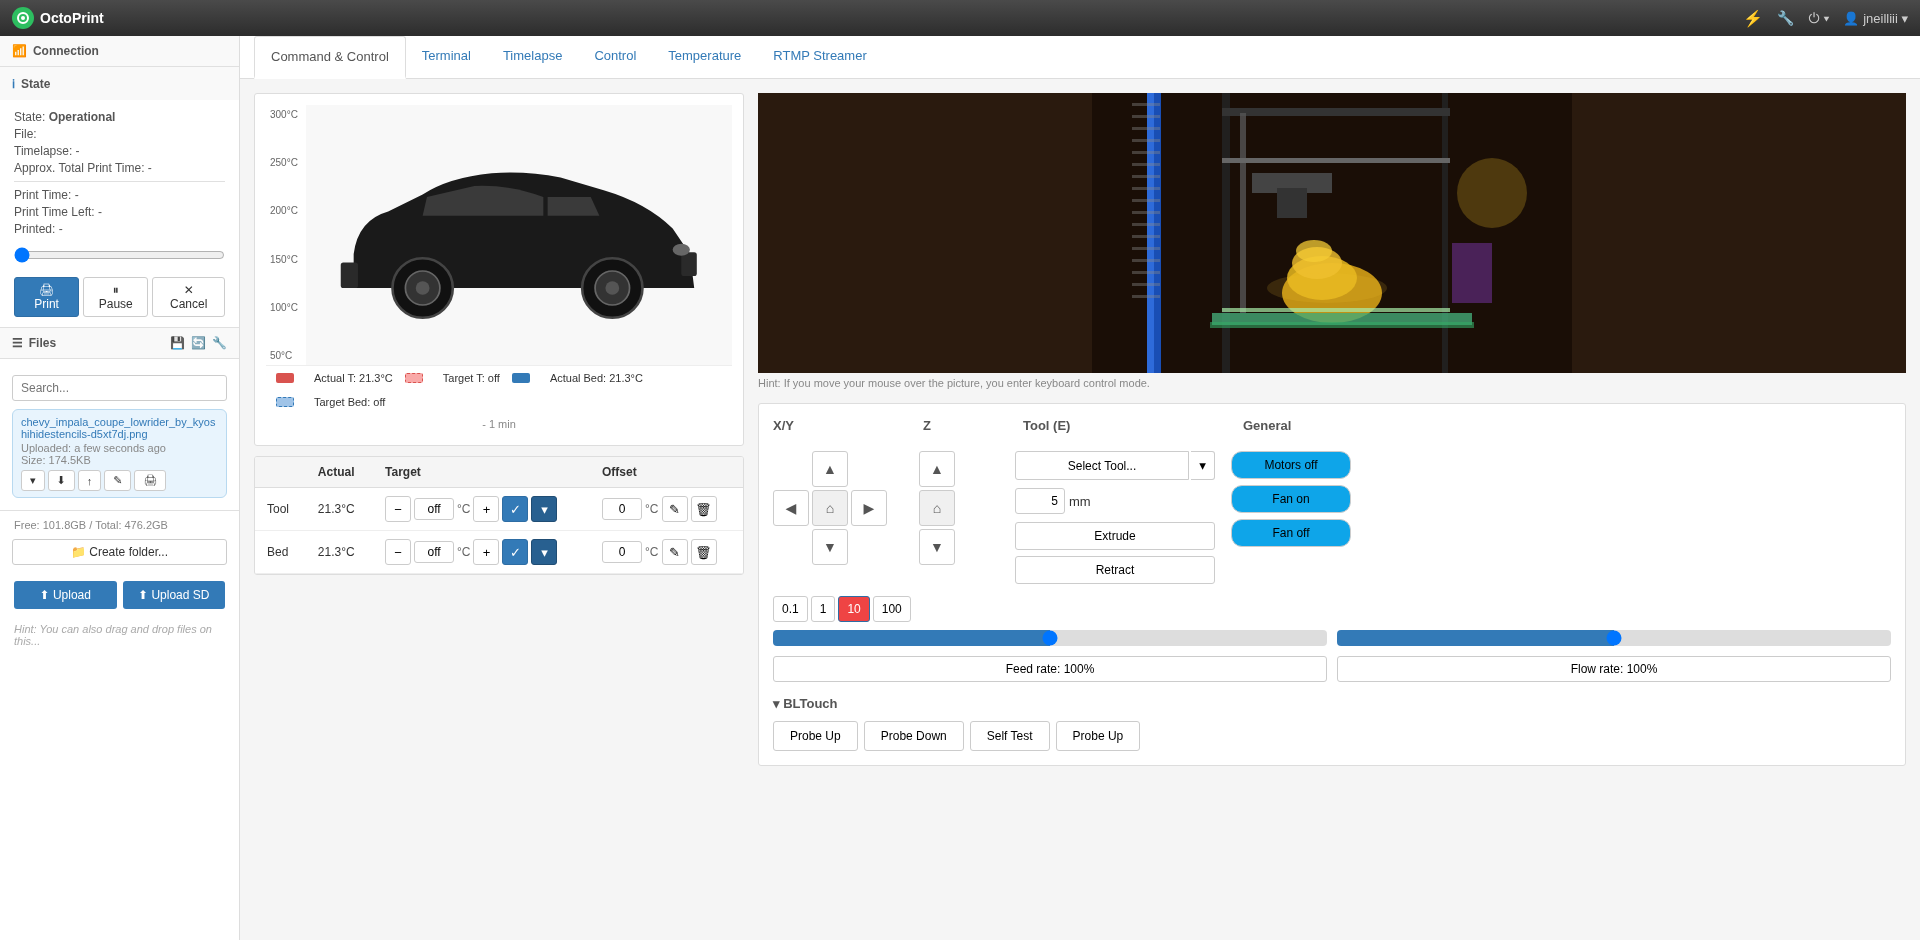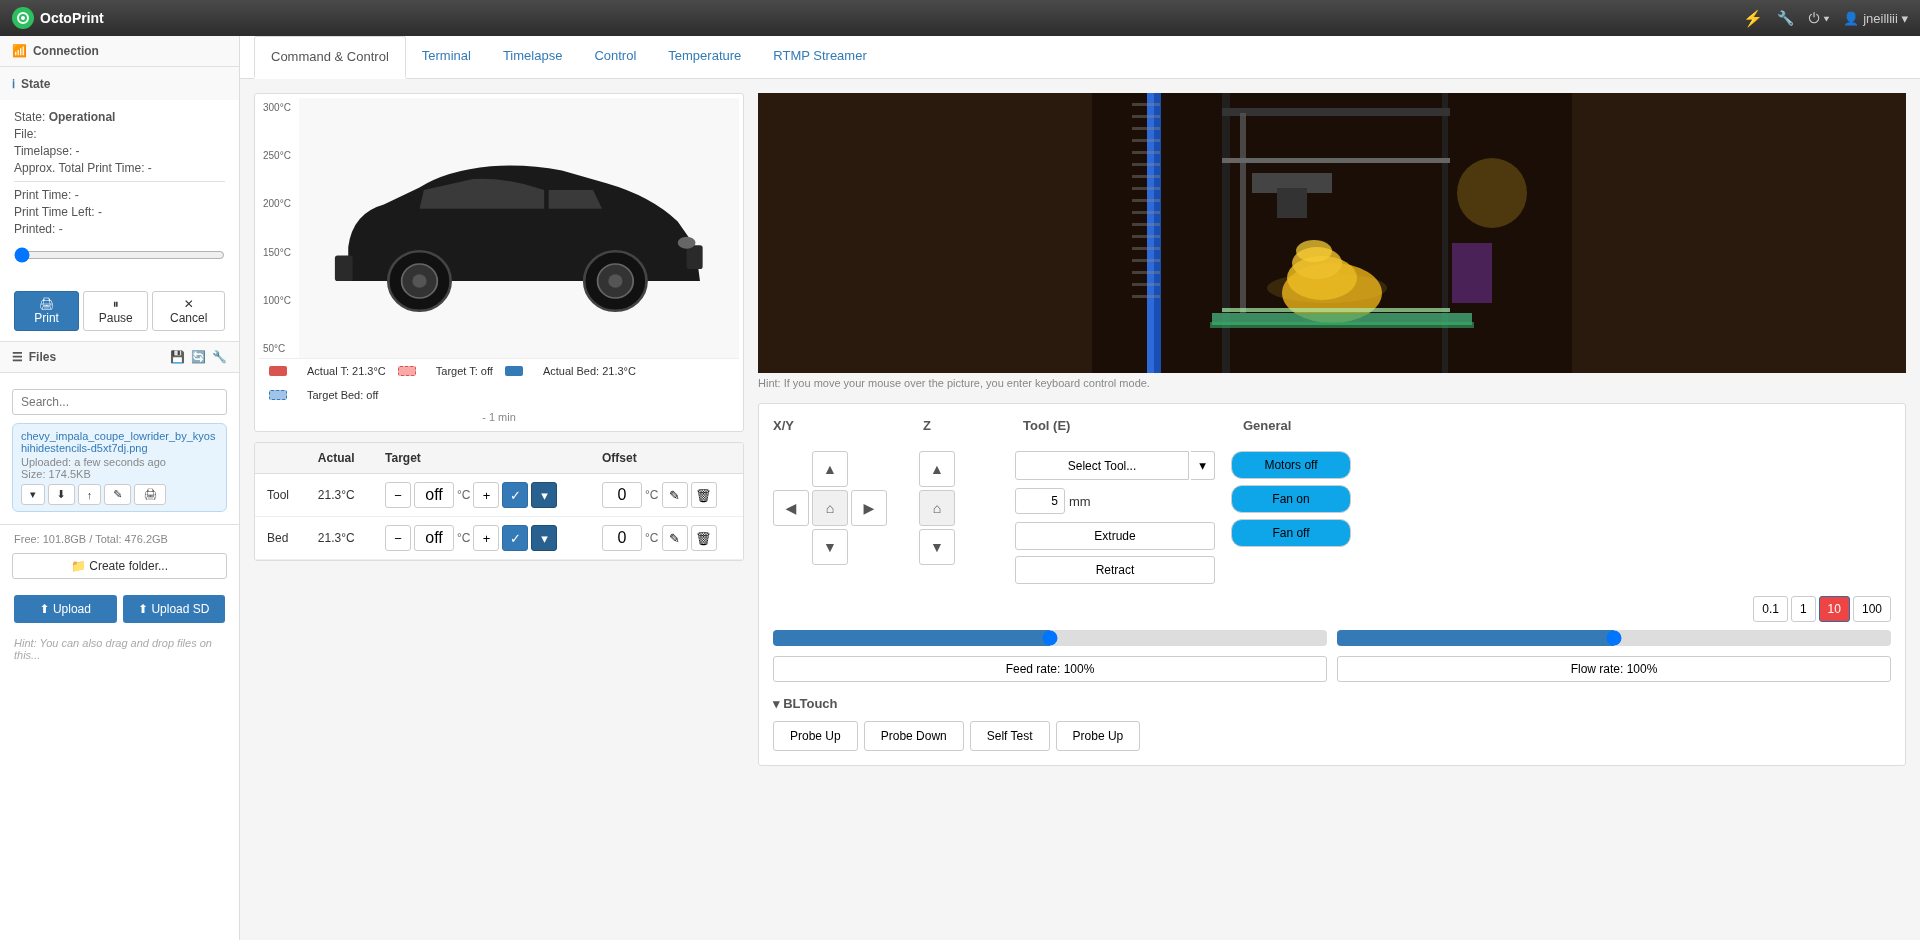--- a/index.html
+++ b/index.html
@@ -79,21 +79,21 @@
     }
 
     .sidebar-info-row {
       margin-bottom: 3px;
       color: #555;
     }
 
     .btn-group-print {
       display: flex;
       gap: 4px;
-      margin-top: 20px;
+      margin-top: 6px;
     }
 
     .btn {
       padding: 5px 10px;
       border: 1px solid #ccc;
       border-radius: 3px;
       cursor: pointer;
       font-size: 12px;
       background: #fff;
       color: #333;
@@ -227,21 +227,21 @@
 
     .right-panel {
       flex: 1;
     }
 
     
     .temp-chart-container {
       background: #fff;
       border: 1px solid #ddd;
       border-radius: 3px;
-      padding: 4px;
+      padding: 11px;
       position: relative;
     }
 
     .temp-chart {
       width: 100%;
       height: 260px;
       position: relative;
       overflow: hidden;
     }
 
@@ -330,21 +330,21 @@
       display: flex;
       align-items: center;
       gap: 3px;
     }
 
     .temp-input {
       width: 40px;
       padding: 3px 5px;
       border: 1px solid #ccc;
       border-radius: 3px;
-      font-size: 16px;
+      font-size: 12px;
       text-align: center;
     }
 
     .temp-unit {
       font-size: 12px;
       color: #666;
     }
 
     .btn-icon {
       width: 26px;
@@ -484,21 +484,20 @@
       border-radius: 11px;
       cursor: pointer;
       font-size: 12px;
       white-space: nowrap;
     }
 
     .step-buttons {
       display: flex;
       gap: 3px;
       margin-top: 6px;
-      justify-content: flex-end;
     }
 
     .step-btn {
       padding: 5px 8px;
       border: 1px solid #ccc;
       background: #fff;
       border-radius: 3px;
       cursor: pointer;
       font-size: 12px;
     }

